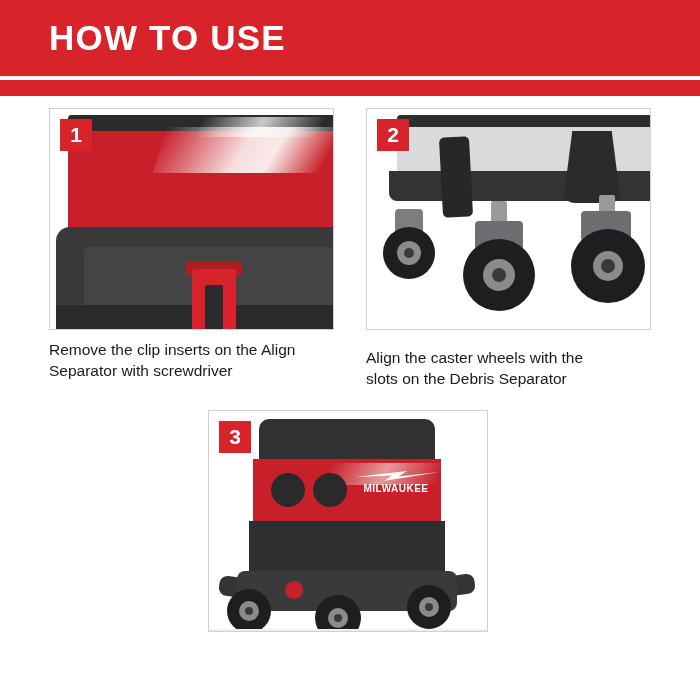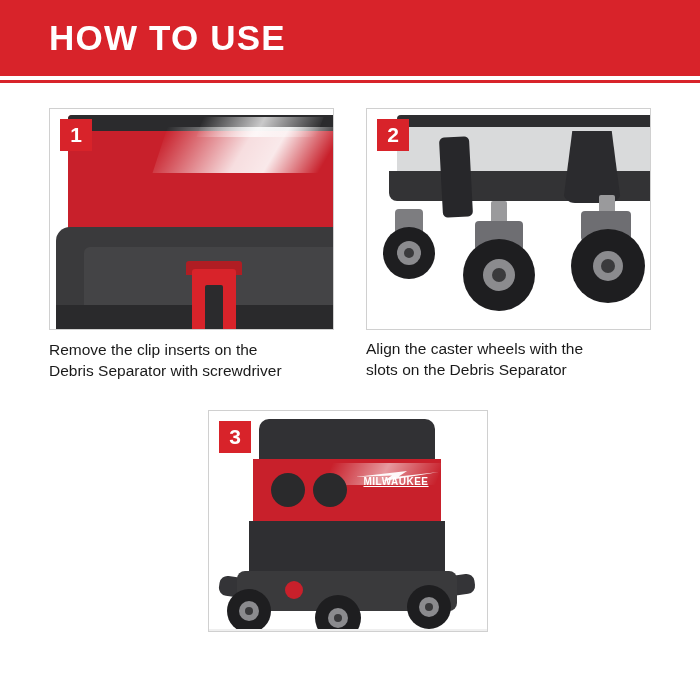--- a/index.html
+++ b/index.html
@@ -20,21 +20,21 @@
     background: #ffffff;
     box-sizing: border-box;
   }
 
   
   .header-band {
     position: absolute;
     left: 0;
     top: 0;
     width: 700px;
-    height: 76px;
+    height: 96px;
     background: #d8232a;
   }
   .header-title {
     position: absolute;
     left: 49px;
     top: 18px;
     font-size: 35px;
     font-weight: bold;
     color: #ffffff;
     letter-spacing: 1.2px;
@@ -311,32 +311,31 @@
     left: 104px;
     top: 62px;
     width: 34px;
     height: 34px;
     background: #2a2a2c;
     border-radius: 50%;
   }
   .s3-logo {
     position: absolute;
     left: 146px;
-    top: 57px;
+    top: 64px;
     width: 82px;
     height: 26px;
     color: #ffffff;
     font-size: 10px;
     font-weight: bold;
     letter-spacing: 0.5px;
     display: flex;
     align-items: center;
     justify-content: center;
     font-family: "Liberation Sans", sans-serif;
-    text-decoration: underline;
   }
   .s3-logo-bolt {
     position: absolute;
     left: 146px;
     top: 60px;
     width: 84px;
     height: 10px;
     background: #ffffff;
     clip-path: polygon(0 60%, 62% 0, 52% 55%, 100% 10%, 34% 100%, 44% 45%);
     opacity: 0.95;
@@ -408,21 +407,21 @@
       <div class="s1-dark-base"></div>
       <div class="s1-dark-base-inner"></div>
       <div class="s1-dark-shadow"></div>
 
       <div class="s1-clip-top"></div>
       <div class="s1-clip-outer"></div>
       <div class="s1-clip-slot"></div>
 
       <div class="badge">1</div>
     </div>
-    <div class="caption" style="margin-top:9px; width:250px;">Remove the clip inserts on the Debris Separator with screwdriver</div>
+    <div class="caption" style="margin-top:9px; width:250px;">Remove the clip inserts on the Align Separator with screwdriver</div>
   </div>
 
   <div class="step" style="left:366px; top:108px; width:285px;">
     <div class="photo" style="width:285px; height:222px;">
       <div class="s2-sep-body"></div>
       <div class="s2-sep-top"></div>
       <div class="s2-sep-bottom"></div>
       <div class="s2-bracket-a"></div>
       <div class="s2-bracket-b"></div>
 
@@ -444,21 +443,21 @@
       <div class="caster" style="left:186px; top:86px; width:100px; height:110px;">
         <div class="stem" style="left:46px; top:0px; width:16px; height:24px;"></div>
         <div class="fork" style="left:28px; top:16px; width:50px; height:30px; background:#6e6e72;"></div>
         <div class="tire" style="left:18px; top:34px; width:74px; height:74px;"></div>
         <div class="hub" style="left:40px; top:56px; width:30px; height:30px;"></div>
         <div class="hubdot" style="left:48px; top:64px; width:14px; height:14px;"></div>
       </div>
 
       <div class="badge">2</div>
     </div>
-    <div class="caption" style="margin-top:8px; width:250px;">Align the caster wheels with the slots on the Debris Separator</div>
+    <div class="caption" style="margin-top:17px; width:250px;">Align the caster wheels with the slots on the Debris Separator</div>
   </div>
 
   <div class="step" style="left:208px; top:410px; width:285px;">
     <div class="photo" style="width:280px; height:222px;">
       <div class="s3-vac-dark-top"></div>
       <div class="s3-vac-red"></div>
       <div class="s3-vac-red-sheen"></div>
       <div class="s3-port-a"></div>
       <div class="s3-port-b"></div>
       <div class="s3-logo-bolt"></div>

